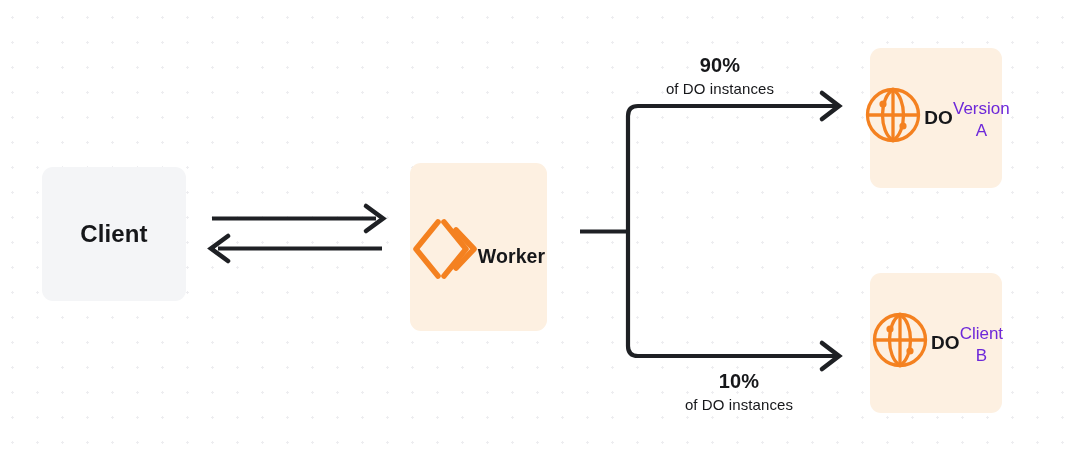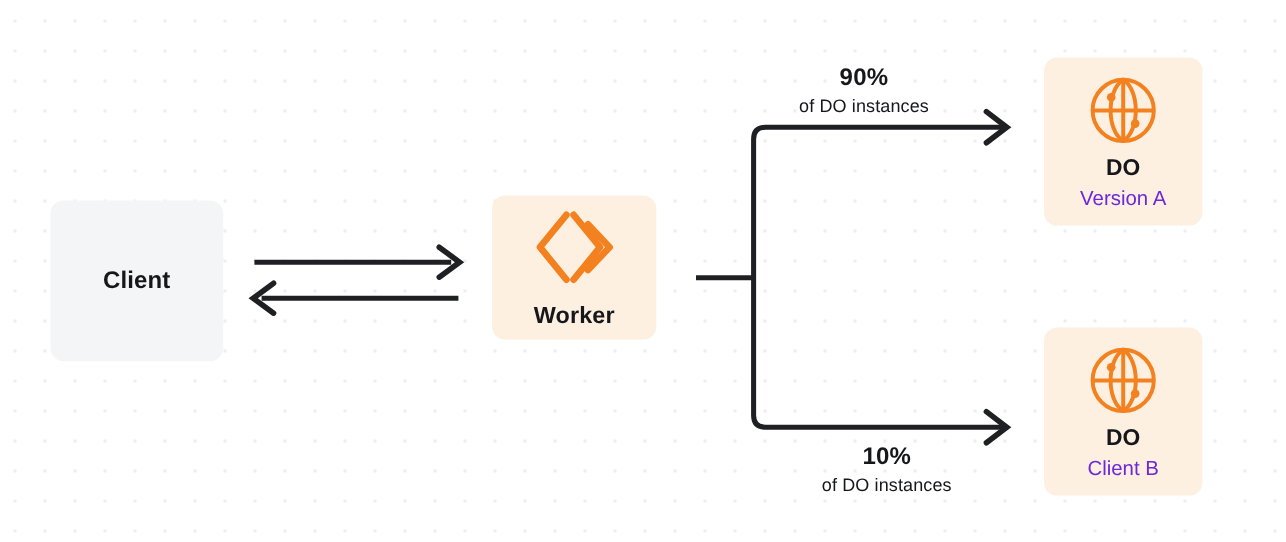--- a/index.html
+++ b/index.html
@@ -33,36 +33,37 @@
     height: 452px;
     pointer-events: none;
   }
 
   
   .node {
     position: absolute;
     box-sizing: border-box;
     border-radius: 11px;
     display: flex;
-    flex-direction: column;
+    flex-direction: row;
     align-items: center;
     justify-content: center;
+    text-align: center;
   }
   .node-client {
     left: 42px;
     top: 167px;
     width: 144px;
     height: 134px;
     background-color: #f4f5f7;
   }
   .node-worker {
     left: 410px;
     top: 163px;
     width: 137px;
-    height: 120px;
+    height: 168px;
     background-color: #fdf0e1;
     padding-top: 4px;
   }
   .node-do-a {
     left: 870px;
     top: 48px;
     width: 132px;
     height: 140px;
     background-color: #fdf0e1;
   }
@@ -75,21 +76,21 @@
   }
 
   .node-title {
     font-size: 19px;
     font-weight: bold;
     color: #16171a;
     letter-spacing: 0.1px;
     line-height: 1.1;
   }
   .node-client .node-title {
-    font-size: 20px;
+    font-size: 24px;
   }
   .node-worker .node-title {
     font-size: 19.5px;
     margin-top: 16px;
   }
   .node-subtitle {
     font-size: 17px;
     font-weight: normal;
     color: #6d28d9;
     line-height: 1.25;

